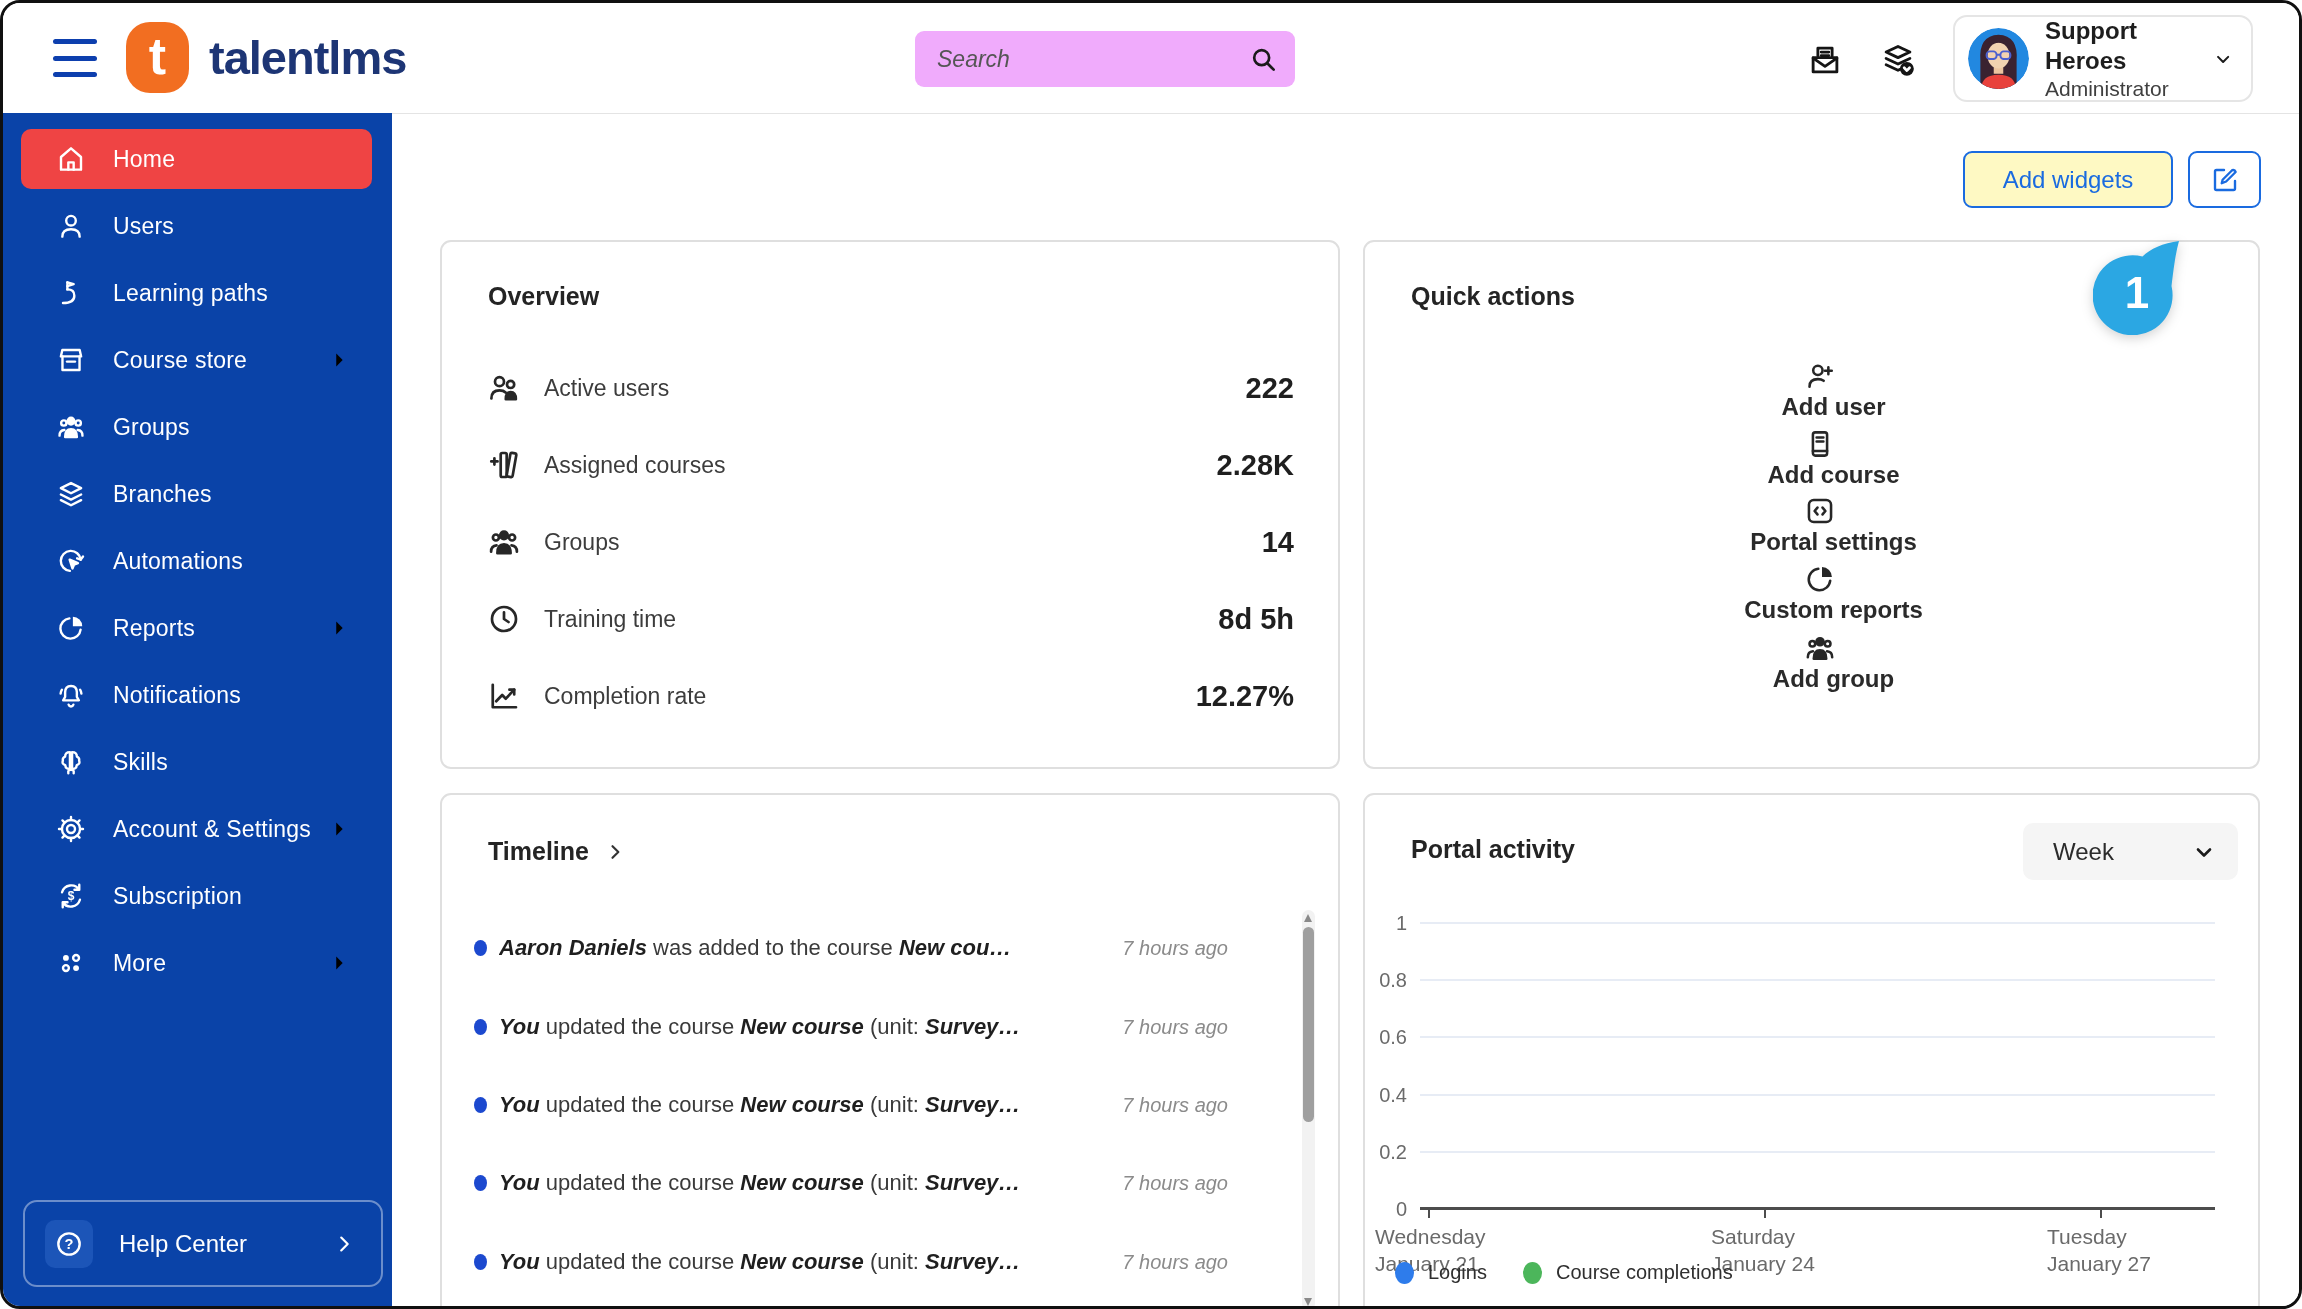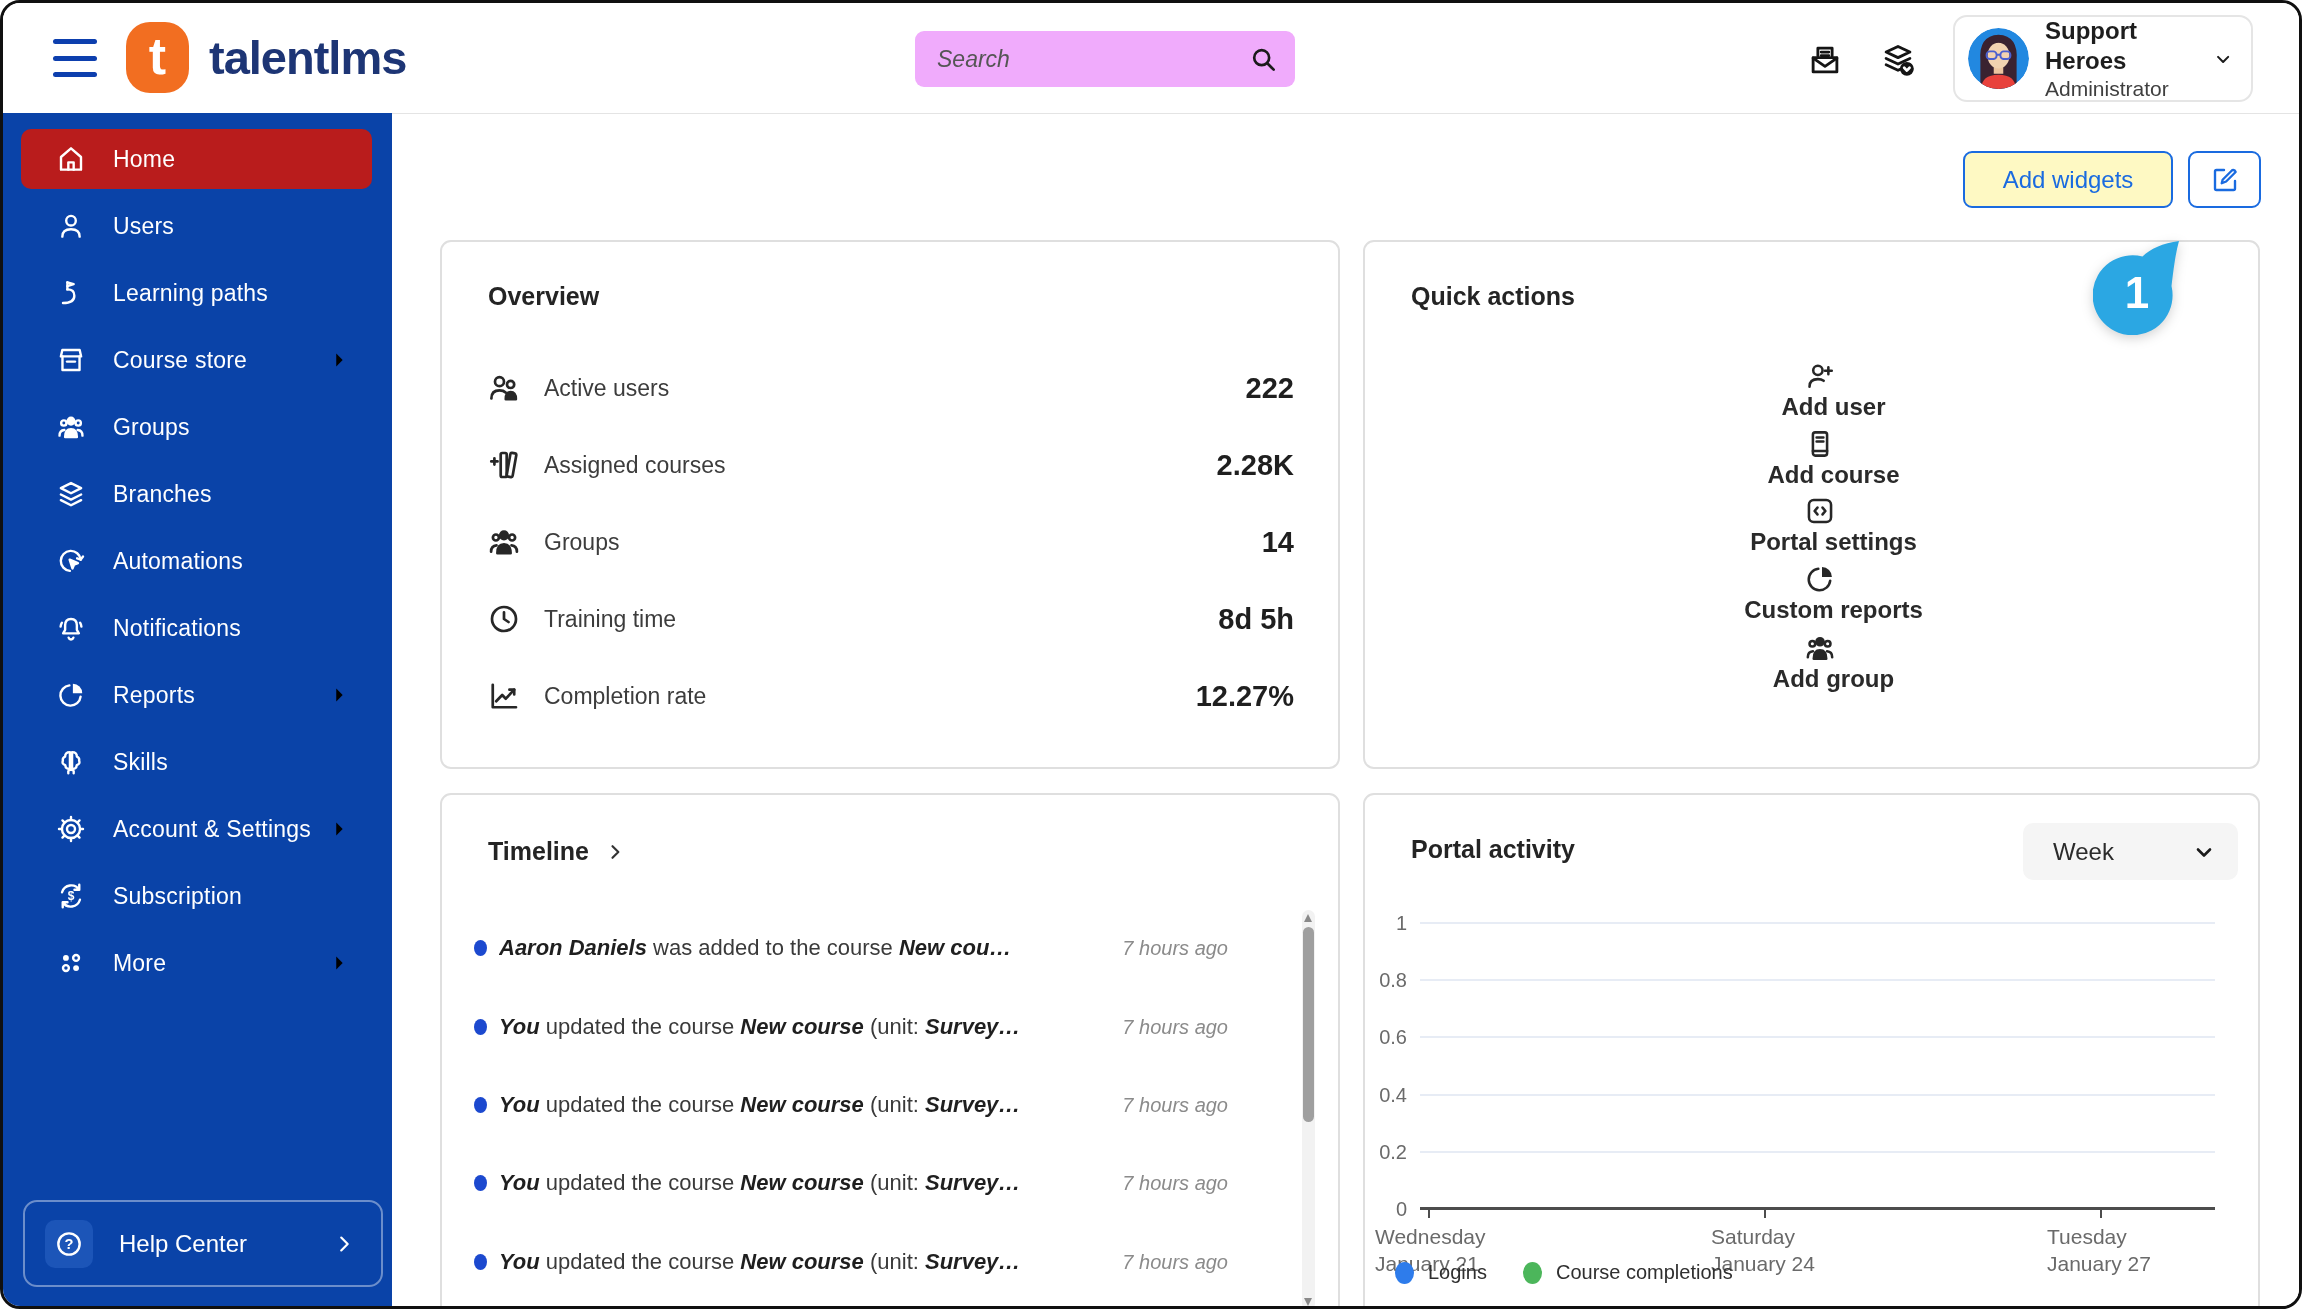--- a/index.html
+++ b/index.html
@@ -28,21 +28,21 @@
   .tb-ic.stack{left:1876px;}
   .profile{position:absolute;left:1950px;top:12px;width:300px;height:87px;border:2px solid #e5e5e5;border-radius:14px;display:flex;align-items:center;padding:0 18px 0 13px;gap:16px;cursor:pointer;background:#fff;}
   .avatar{width:61px;height:61px;border-radius:50%;overflow:hidden;flex:0 0 auto;}
   .pf-name{font-size:24px;font-weight:700;color:#1e1e1e;line-height:1.25;}
   .pf-role{font-size:21px;color:#3f3f3f;line-height:1.2;}
   .pf-chev{margin-left:auto;width:24px;height:24px;color:#1b1b1b;}
   
   .sidebar{position:absolute;top:110px;left:0;width:389px;bottom:0;background:#0a43a8;z-index:5;display:flex;flex-direction:column;}
   .nav{padding:16px 0 0 0;}
   .nav-item{height:60px;margin:0 20px 7px 18px;border-radius:10px;display:flex;align-items:center;padding:0 22px 0 34px;color:#fff;cursor:pointer;}
-  .nav-item.active{background:#b91c1c;}
+  .nav-item.active{background:#ef4444;}
   .nav-ic{width:32px;height:32px;flex:0 0 auto;display:flex;}
   .nav-ic svg{width:32px;height:32px;}
   .nav-label{margin-left:26px;font-size:23px;font-weight:500;letter-spacing:.2px;white-space:nowrap;}
   .nav-chev{margin-left:auto;width:22px;height:22px;display:flex;}
   .nav-chev svg{width:22px;height:22px;}
   .help-box{position:absolute;left:20px;bottom:19px;width:360px;height:87px;border:2px solid rgba(255,255,255,.4);border-radius:14px;display:flex;align-items:center;padding:0 26px 0 20px;color:#fff;cursor:pointer;}
   .help-ic{width:48px;height:48px;background:#1c55b8;border-radius:10px;display:flex;align-items:center;justify-content:center;}
   .help-ic svg{width:32px;height:32px;}
   .help-label{margin-left:26px;font-size:24px;font-weight:500;}
   .help-chev{margin-left:auto;width:22px;height:22px;display:flex;}
@@ -259,41 +259,41 @@
               <path d="M19.3 11 L21 8.6 M19.3 11 L16.6 10"></path>
               <path d="M11 11 L17.2 13.6 L14.3 14.7 L13.1 17.6 Z" fill="currentColor"></path>
             </svg>
           </span>
         <span class="nav-label">Automations</span>
       </div>
 
       <div class="nav-item">
         <span class="nav-ic">
             <svg viewBox="0 0 24 24">
-              <path d="M10.2 19.3 a1.9 1.9 0 0 0 3.6 0"></path>
-              <path d="M12 5.2 Q16.4 5.2 16.4 10 V13.4 L17.9 16 H6.1 L7.6 13.4 V10 Q7.6 5.2 12 5.2 Z"></path>
-              <path d="M5.2 8 Q4.3 9.4 4.2 11 M18.8 8 Q19.7 9.4 19.8 11"></path>
-            </svg>
-          </span>
-        <span class="nav-label">Notifications</span>
-      </div>
-
-      <div class="nav-item">
-        <span class="nav-ic">
-            <svg viewBox="0 0 24 24">
               <path d="M10.8 4.8 A7.6 7.6 0 1 0 19.2 13.2"></path>
               <path d="M13.4 3.6 V10.6 H20.4 A7 7 0 0 0 13.4 3.6 Z" fill="currentColor" stroke="none"></path>
             </svg>
           </span>
         <span class="nav-label">Reports</span>
         <span class="nav-chev">
             <svg viewBox="0 0 24 24" stroke-width="2.4">
               <path d="M9 5 L16 12 L9 19"></path>
             </svg>
           </span>
+      </div>
+
+      <div class="nav-item">
+        <span class="nav-ic">
+            <svg viewBox="0 0 24 24">
+              <path d="M10.2 19.3 a1.9 1.9 0 0 0 3.6 0"></path>
+              <path d="M12 5.2 Q16.4 5.2 16.4 10 V13.4 L17.9 16 H6.1 L7.6 13.4 V10 Q7.6 5.2 12 5.2 Z"></path>
+              <path d="M5.2 8 Q4.3 9.4 4.2 11 M18.8 8 Q19.7 9.4 19.8 11"></path>
+            </svg>
+          </span>
+        <span class="nav-label">Notifications</span>
       </div>
 
       <div class="nav-item">
         <span class="nav-ic">
             <svg viewBox="0 0 24 24">
               <path d="M11.2 4.6 Q7.6 4.6 7.6 7.9 Q5.5 8.7 5.9 11 Q5 13.6 7.7 14.4 Q7.9 17.5 11.2 17.1 L11.2 4.6 Z"></path>
               <path d="M12.8 4.6 Q16.4 4.6 16.4 7.9 Q18.5 8.7 18.1 11 Q19 13.6 16.3 14.4 Q16.1 17.5 12.8 17.1 L12.8 4.6 Z"></path>
               <path d="M10 20.4 Q9.5 17.8 12 17.8 Q14.5 17.8 14 20.4"></path>
             </svg>
           </span>

